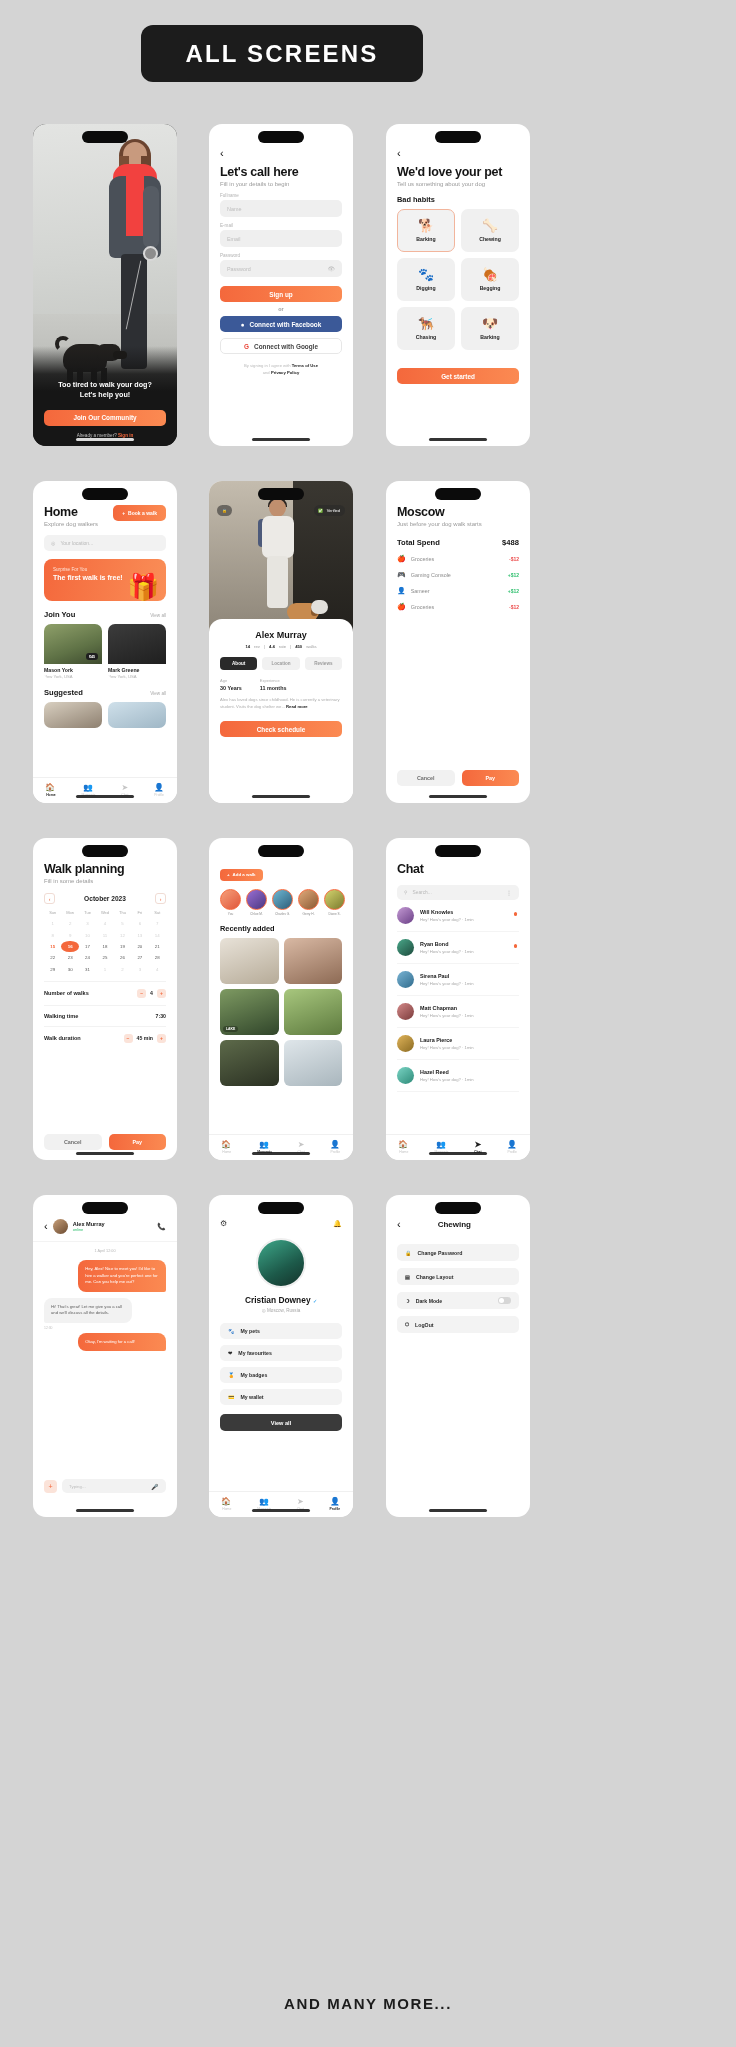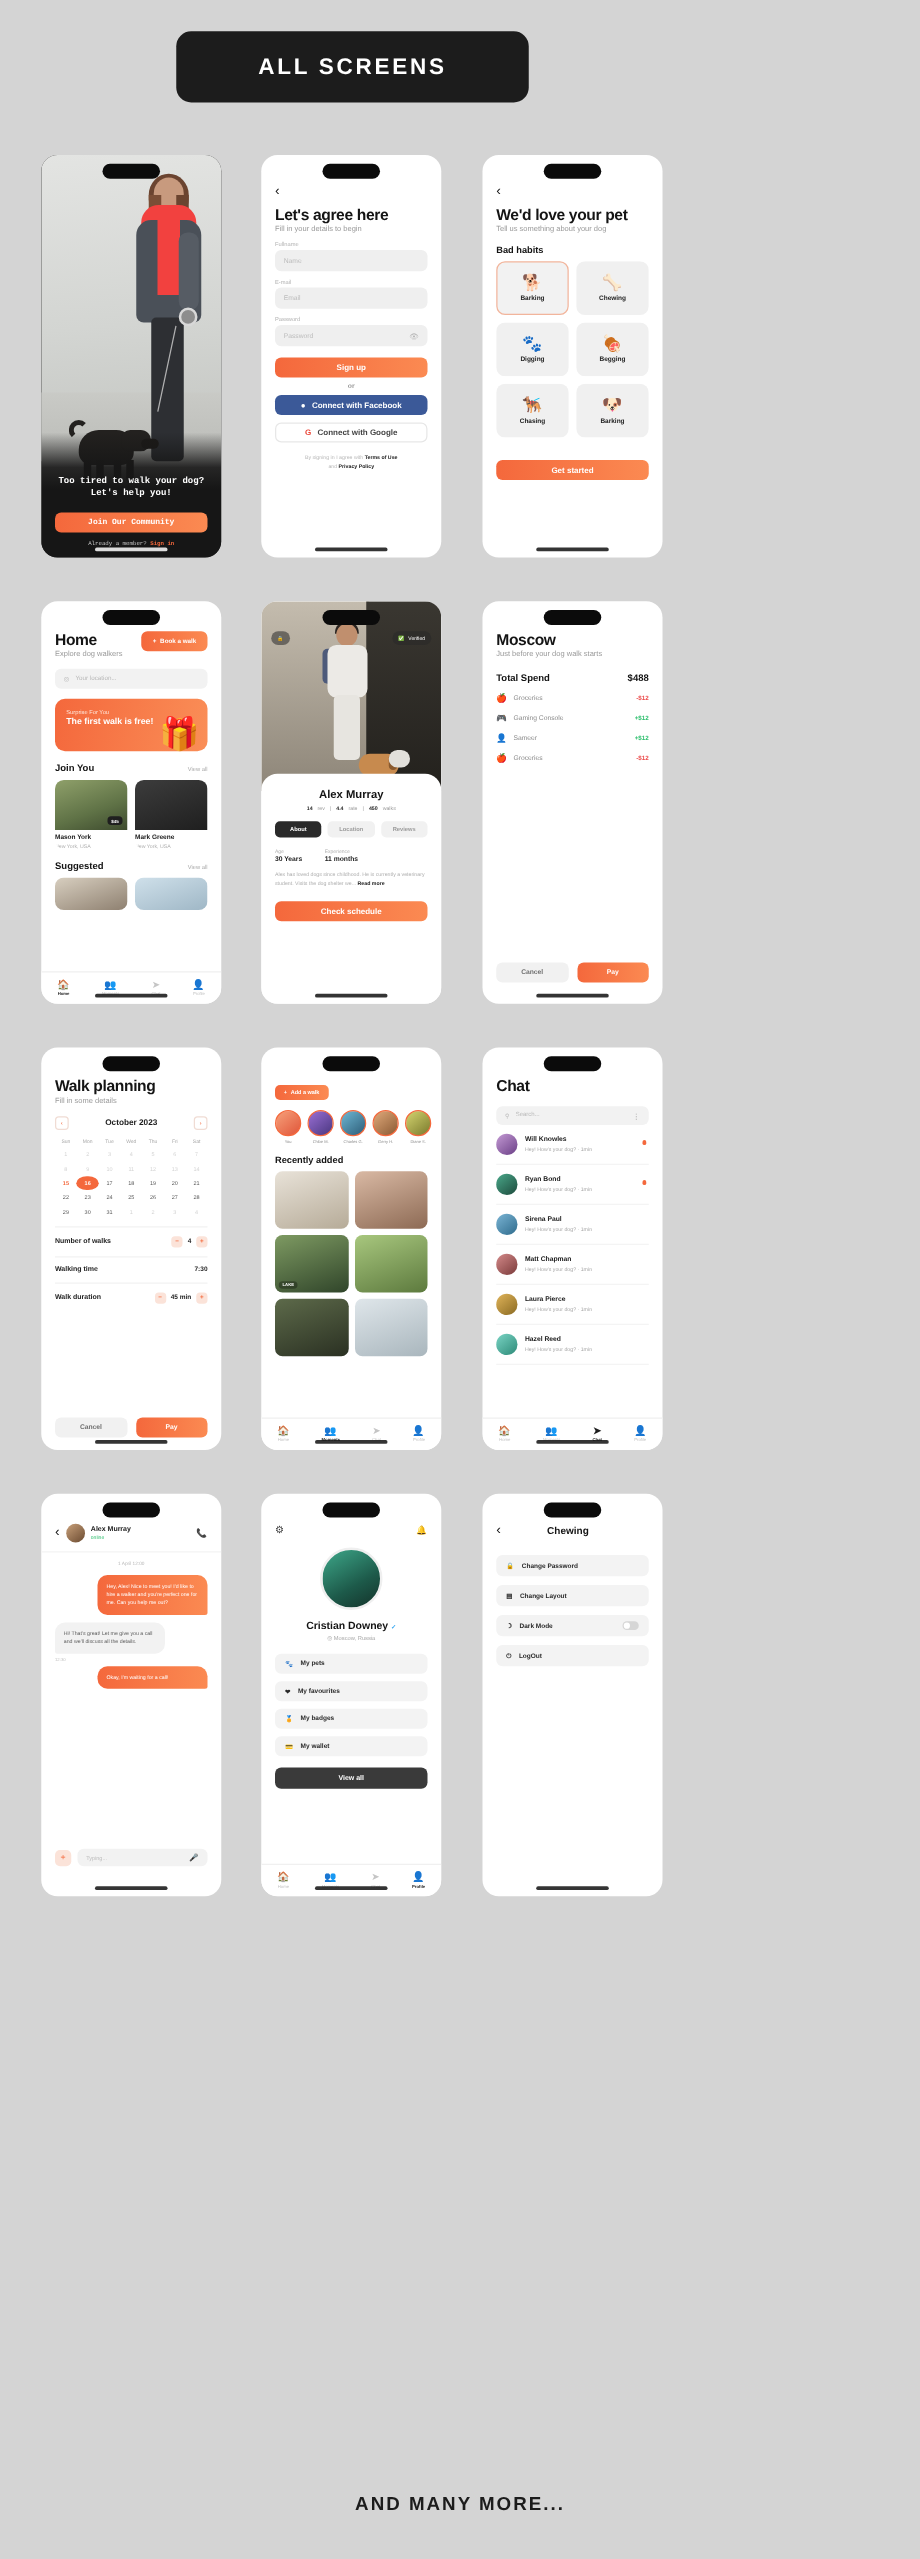--- a/index.html
+++ b/index.html
@@ -10,21 +10,21 @@
     overflow: hidden;
     position: relative;
   }
   .page-title-chip {
     position: absolute; left: 141px; top: 25px;
     width: 282px; height: 57px;
     background: #1c1c1c; border-radius: 12px;
     display: flex; align-items: center; justify-content: center;
   }
   .page-title-chip span {
-    color: #fff; font-size: 18px; font-weight: bold; letter-spacing: 2.2px;
+    color: #fff; font-size: 24px; font-weight: bold; letter-spacing: 2.2px;
   }
   .footer-note {
     position: absolute; left: 0; right: 0; top: 1995px;
     text-align: center; color: #1c1c1c;
     font-size: 15px; font-weight: bold; letter-spacing: 1.6px;
   }
   .phone {
     position: absolute;
     width: 144px; height: 322px;
     background: #fff; border-radius: 13px; overflow: hidden;
@@ -88,21 +88,21 @@
   .leash-l { position:absolute; left:30px; top:118px; width:1px; height:70px; background:rgba(200,200,200,.85); transform: rotate(12deg); }
   .dog { position:absolute; left: 22px; top: 210px; width: 72px; height: 52px; }
   .d-body { position:absolute; left:8px; top:10px; width:44px; height:28px; background:#23211f; border-radius: 16px 14px 10px 10px; }
   .d-head { position:absolute; left:42px; top:10px; width:24px; height:17px; background:#23211f; border-radius: 10px 12px 12px 8px; }
   .d-snout { position:absolute; left:58px; top:17px; width:14px; height:8px; background:#1c1a18; border-radius: 4px; }
   .d-tail { position:absolute; left:0px; top:2px; width:16px; height:16px; border:4px solid #23211f; border-radius:50%; border-right-color:transparent; border-bottom-color:transparent; }
   .d-leg { position:absolute; top:34px; width:6px; height:18px; background:#201e1c; border-radius:0 0 3px 3px; }
   .ov {
     position: absolute; left:0; right:0; bottom:0; height: 100px;
     background: linear-gradient(180deg,rgba(22,22,22,0) 0%,rgba(22,22,22,.9) 28%,#161616 45%);
-    padding: 0 11px; z-index: 5; font-family: Liberation Mono, monospace;
+    padding: 0 11px; z-index: 5;
   }
   .ov .h2 { color:#fff; font-size:7.2px; font-weight:bold; text-align:center; margin-top:34px; line-height:1.45; }
   .ov .cta { margin-top: 9px; }
   .ov .member { text-align:center; font-size:4.6px; color:#c2c2c2; margin-top:7px; }
   .ov .member b { color:#f4683c; }
 
   
   .habits { display:grid; grid-template-columns: 1fr 1fr; gap: 6px; margin-top: 5px; }
   .habit {
     background:#f0f0f0; border-radius:7px; height: 43px;
@@ -338,21 +338,21 @@
       <b>Sign in</b>
     </div>
   </div>
   <div class="homebar light"></div>
 </div>
 
 <div class="phone" style="left:209px; top:124px;">
   <div class="notch"></div>
   <div class="sc pad">
     <div class="back">‹</div>
-    <h1 class="t" style="margin-top:6px">Let's agree here</h1>
+    <h1 class="t" style="margin-top:6px">Let's call here</h1>
     <div class="sub">Fill in your details to begin</div>
 
     <div class="lbl">Fullname</div>
     <div class="field">
       <span>Name</span>
     </div>
     <div class="lbl">E-mail</div>
     <div class="field">
       <span>Email</span>
     </div>

